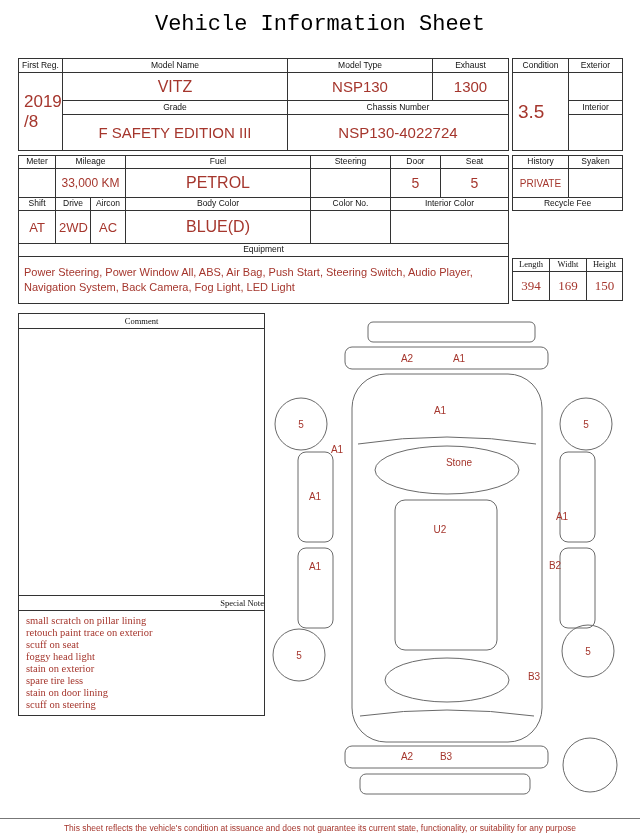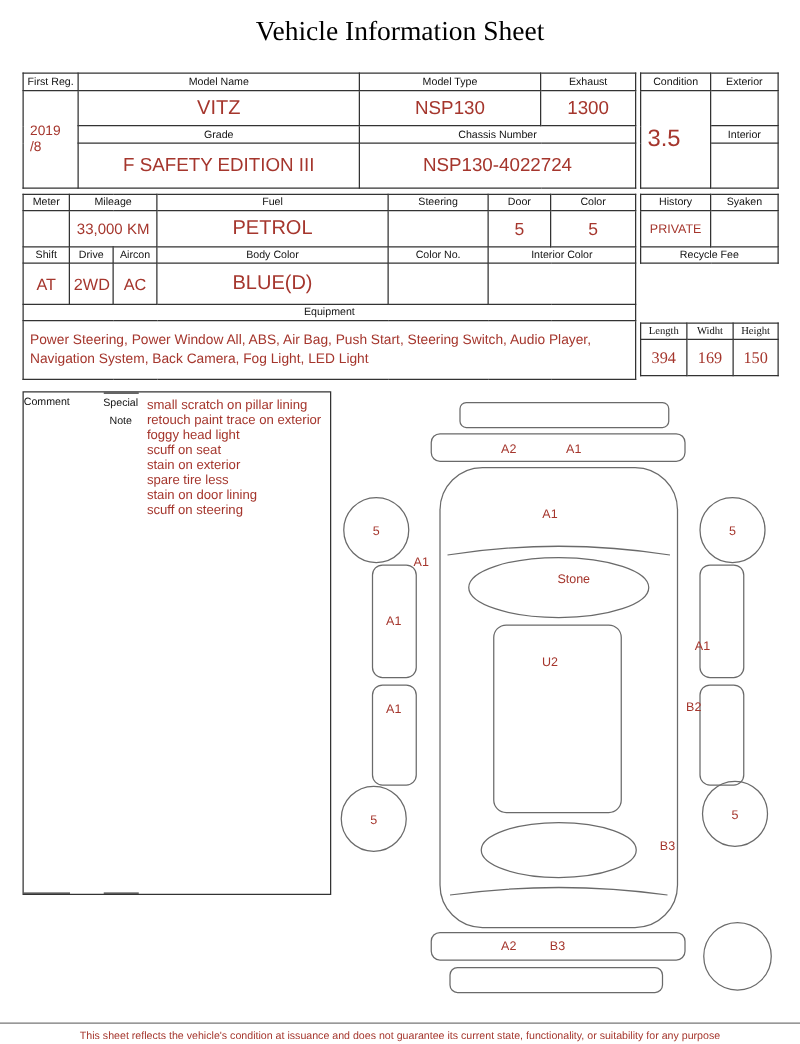--- a/index.html
+++ b/index.html
@@ -1,35 +1,35 @@
 <!DOCTYPE html>
 <html><head>
 <meta charset="utf-8">
 <style>
   :root{ --red:#a5362d; --line:#333; }
   html,body{margin:0;padding:0;background:#fff;}
   #sheet{position:relative;width:640px;height:835px;background:#fff;
          font-family:"Liberation Sans",sans-serif;color:#111;overflow:hidden;}
   .title{position:absolute;top:12px;left:0;width:640px;text-align:center;
-         font-family:Liberation Serif, serif;font-size:22px;color:#000;}
+         font-family:Liberation Mono, monospace;font-size:22px;color:#000;}
   table.tbl{position:absolute;border-collapse:collapse;table-layout:fixed;}
   table.tbl td{border:1px solid var(--line);padding:0 3px;overflow:hidden;vertical-align:middle;}
   .h{font-size:8.5px;color:#111;text-align:center;line-height:1.1;margin-top:28px;}
   .v{color:var(--red);text-align:center;}
   .left{text-align:left;padding-left:5px !important;}
   .pre{white-space:pre-line;line-height:1.15;}
-  .fs19{font-size:19px}.fs17{font-size:11px}.fs16{font-size:16px}.fs15{font-size:15px}
+  .fs19{font-size:19px}.fs17{font-size:17px}.fs16{font-size:16px}.fs15{font-size:15px}
   .fs14{font-size:14px}.fs13{font-size:13px}.fs12{font-size:12px}.fs10{font-size:10px}
   .equip{font-size:11px;color:var(--red);text-align:left;vertical-align:top;line-height:1.35;padding:2px 5px !important;}
   #commentBox{position:absolute;left:18px;top:313px;width:247px;height:403px;
-              border:1px solid var(--line);display:flex;flex-direction:row;box-sizing:border-box;}
+              border:1px solid var(--line);display:flex;flex-direction:column;box-sizing:border-box;font-family:Liberation Serif, serif;}
   .boxHdr{flex:0 0 14px;border-bottom:1px solid var(--line);font-size:8.5px;
           text-align:center;line-height:14px;}
   .noteHdr{flex:0 0 14px;border-top:1px solid var(--line);border-bottom:1px solid var(--line);
-           font-size:8.5px;text-align:center;line-height:14px;}
+           font-size:8.5px;text-align:right;line-height:14px;}
   .commentBody{flex:1 1 auto;}
   .notes{flex:0 0 auto;padding:4px 7px;color:var(--red);font-size:10.5px;line-height:12px;}
   #diagram{position:absolute;left:268px;top:312px;width:360px;height:500px;}
   .dshape{fill:none;stroke:#6a6a6a;stroke-width:1;}
   .dlbl{fill:var(--red);font-size:10px;font-family:"Liberation Sans",sans-serif;text-anchor:middle;}
   #footer{position:absolute;left:0;top:818px;width:640px;border-top:1px solid #777;
           text-align:center;color:var(--red);font-size:8.5px;padding-top:4px;}
 </style>
 </head>
 <body>
@@ -103,21 +103,21 @@
         <col style="width:50px">
         <col style="width:68px">
     </colgroup>
     <tbody>
         <tr style="height:13px">
       <td class="h">Meter</td>
       <td class="h" colspan="2">Mileage</td>
       <td class="h">Fuel</td>
       <td class="h">Steering</td>
       <td class="h">Door</td>
-      <td class="h">Color</td>
+      <td class="h">Seat</td>
     </tr>
     <tr style="height:29px">
       <td class="v"></td>
       <td class="v fs12" colspan="2">33,000 KM</td>
       <td class="v fs16">PETROL</td>
       <td class="v"></td>
       <td class="v fs14">5</td>
       <td class="v fs14">5</td>
     </tr>
     <tr style="height:13px">
@@ -185,22 +185,22 @@
   </tbody>
     </table>
 
   <div id="commentBox">
     <div class="boxHdr">Comment</div>
     <div class="commentBody"></div>
     <div class="noteHdr">Special Note</div>
     <div class="notes">
       <div>small scratch on pillar lining</div>
       <div>retouch paint trace on exterior</div>
+      <div>scuff on seat</div>
       <div>foggy head light</div>
-      <div>scuff on seat</div>
       <div>stain on exterior</div>
       <div>spare tire less</div>
       <div>stain on door lining</div>
       <div>scuff on steering</div>
     </div>
   </div>
 
   <svg id="diagram" viewBox="0 0 360 500">
 
     <rect class="dshape" x="100" y="10" width="167" height="20" rx="5"></rect>

